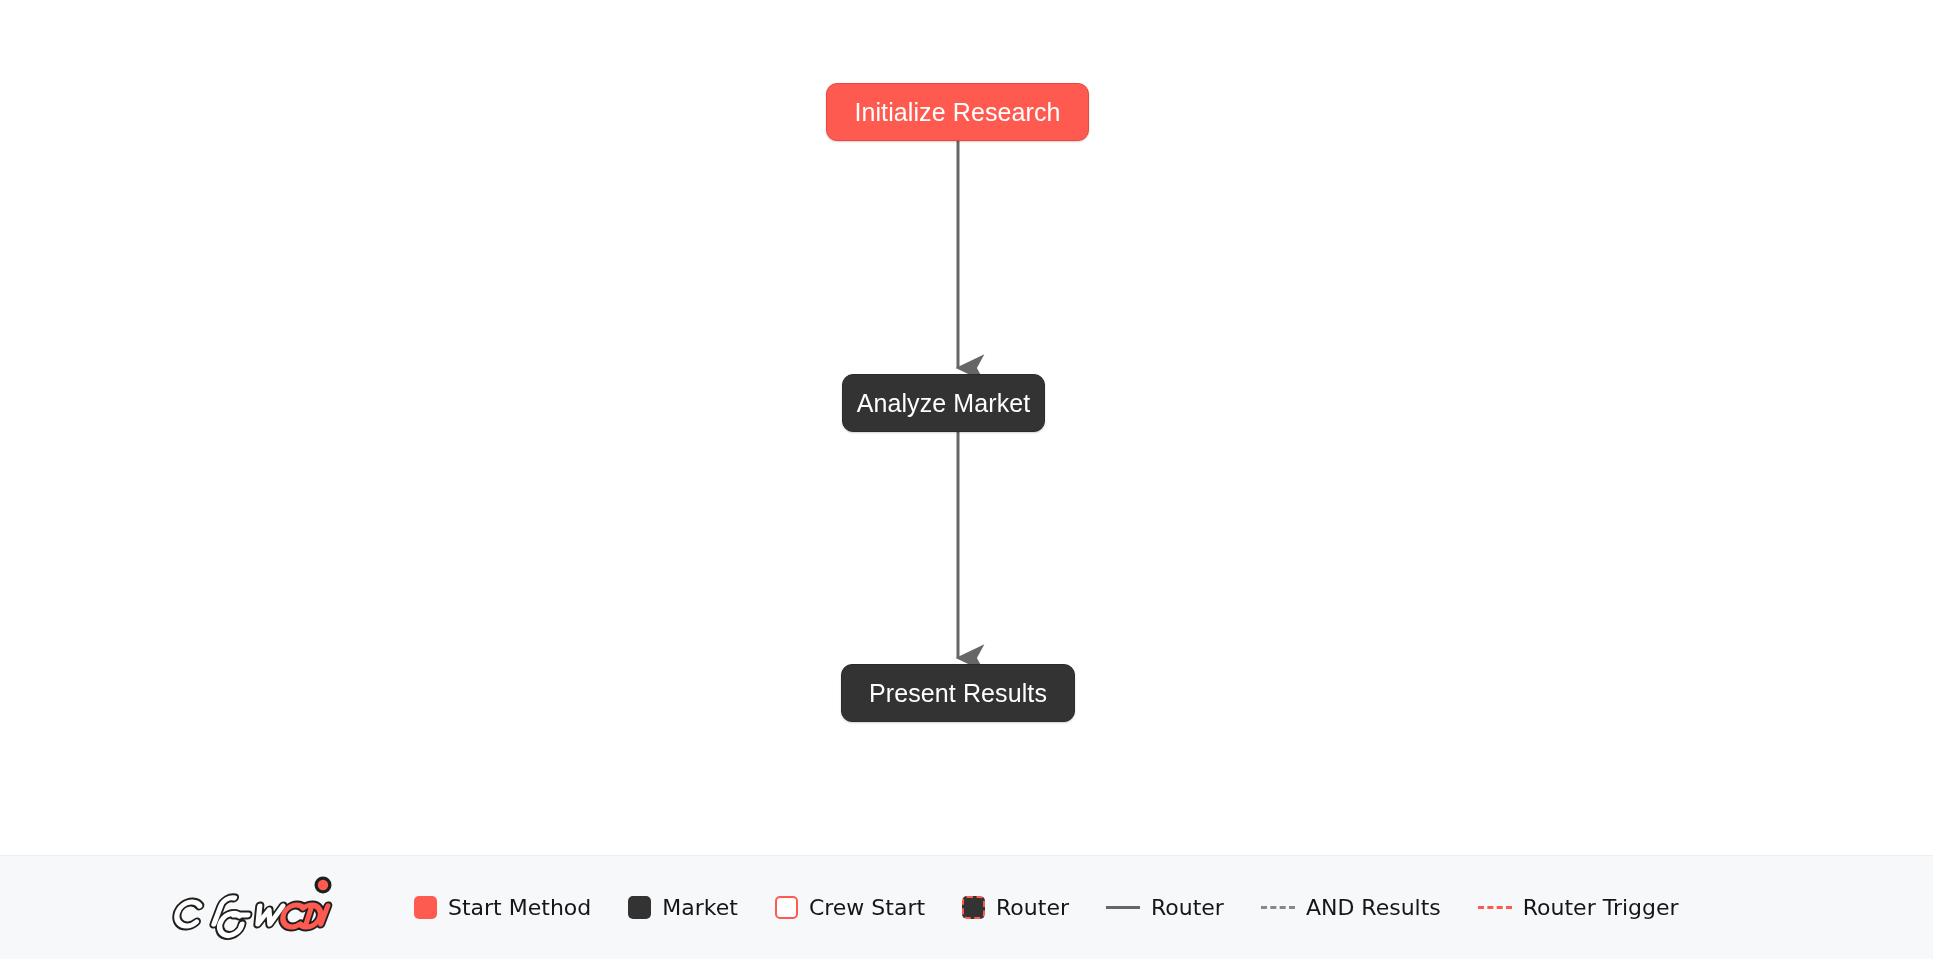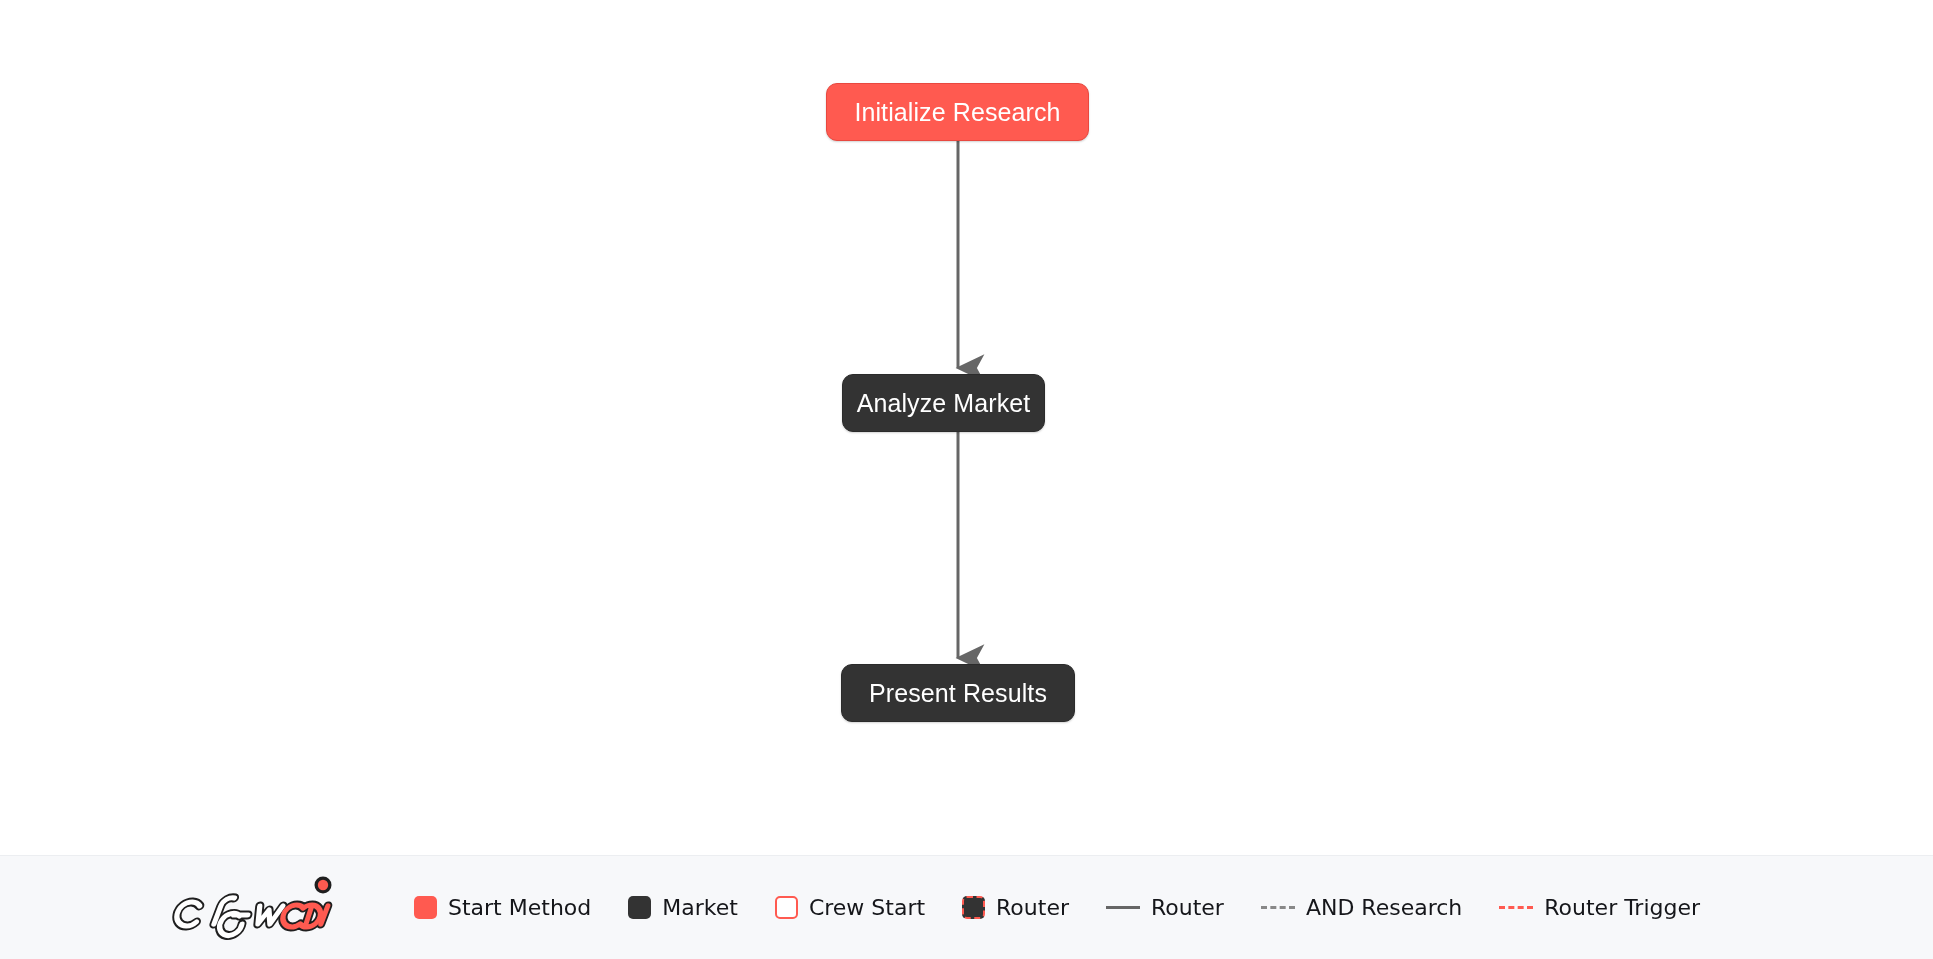--- a/index.html
+++ b/index.html
@@ -206,21 +206,21 @@
       <span class="legend-label">Router</span>
     </div>
 
     <div class="legend-item">
       <span class="line-swatch"></span>
       <span class="legend-label">Router</span>
     </div>
 
     <div class="legend-item">
       <span class="line-swatch dashed-gray"></span>
-      <span class="legend-label">AND Research</span>
+      <span class="legend-label">AND Results</span>
     </div>
 
     <div class="legend-item">
       <span class="line-swatch dashed-red"></span>
       <span class="legend-label">Router Trigger</span>
     </div>
 
   </div>
 </div>
 

